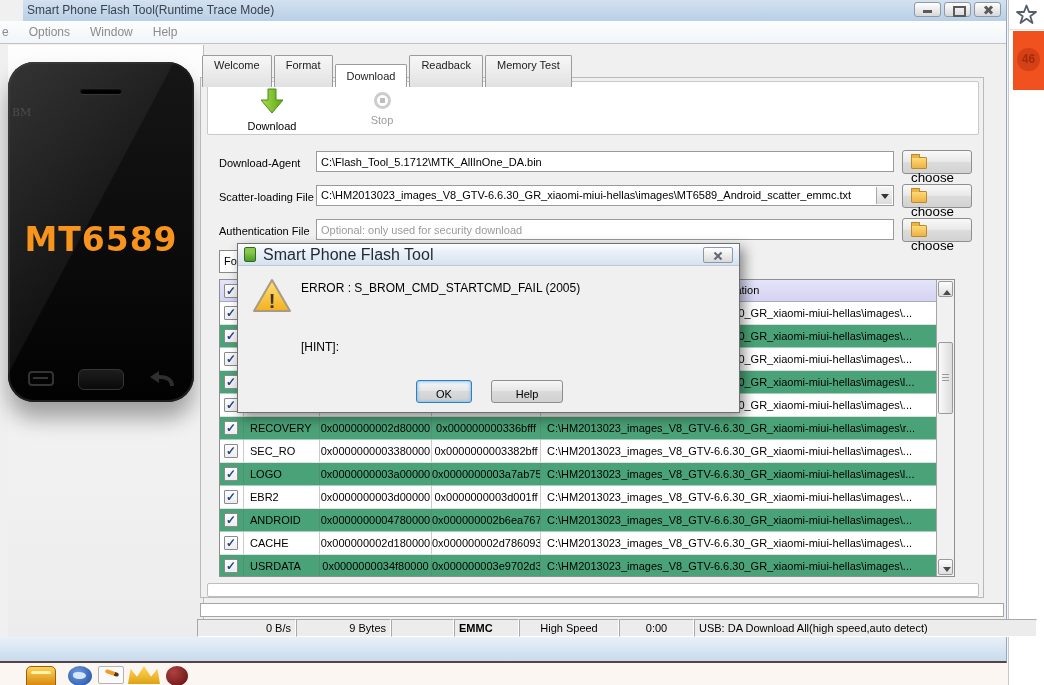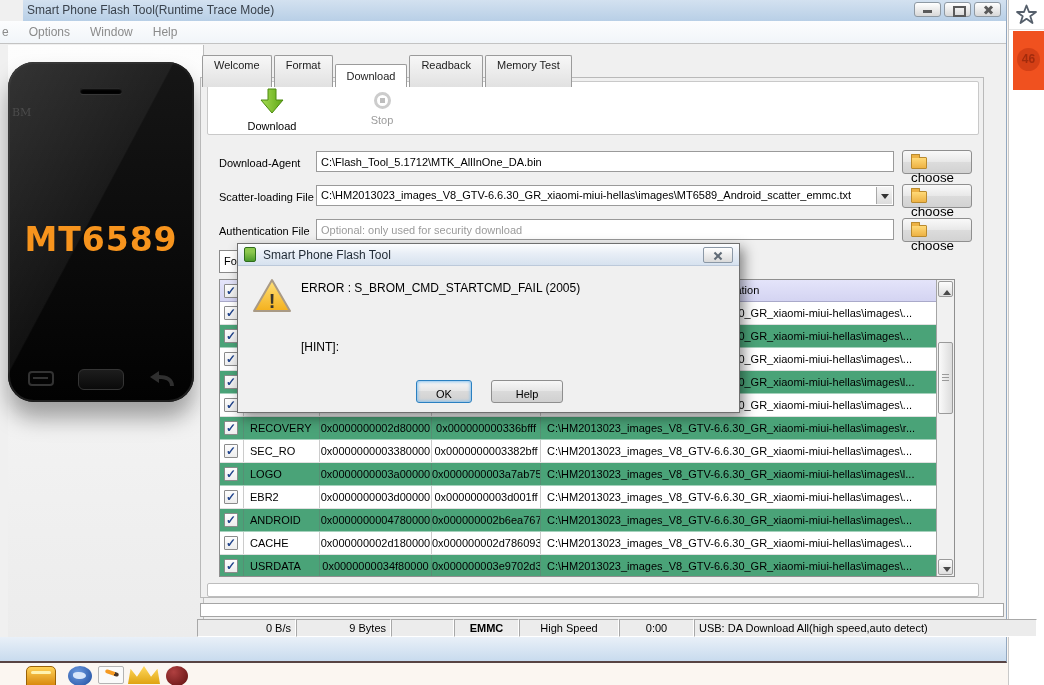--- a/index.html
+++ b/index.html
@@ -115,21 +115,21 @@
   .bottom-frame { position:absolute; left:0; top:637px; width:100%; height:24px;
                   background:linear-gradient(#e9f0f8,#c8dbee); }
 
   
   .dlg { position:absolute; left:237px; top:243px; width:503px; height:170px; background:#f0f0f0; z-index:40;
          border:1px solid #6f6f6f; box-shadow:4px 5px 12px rgba(0,0,0,.45); }
   .dlg-title { position:absolute; left:0; top:0; right:0; height:22px; display:flex; align-items:center; padding:0 6px;
                background:linear-gradient(#fdfeff,#e8eef6 45%,#d7e2ef); border-bottom:1px solid #bcc9da; }
   .dlg-icon { width:12px; height:15px; margin-right:7px; border:1px solid #2f6d1c; border-radius:2px;
               background:linear-gradient(#8cc84f 30%,#4a9a2c); }
-  .dlg-title-text { font-size:12px; color:#1f2933; }
+  .dlg-title-text { font-size:16px; color:#1f2933; }
   .dlg-close { margin-left:auto; width:30px; height:16px; background:linear-gradient(#ffffff,#dadada);
                border:1px solid #8b98a6; border-radius:2px; position:relative; }
   .dlg-close::before, .dlg-close::after { content:''; position:absolute; left:13px; top:3px; width:2px; height:10px; background:#5f6a75; }
   .dlg-close::before { transform:rotate(45deg);} .dlg-close::after { transform:rotate(-45deg);}
   .dlg-warn { position:absolute; left:13px; top:33px; }
   .dlg-error { position:absolute; left:63px; top:37px; font-size:12px; }
   .dlg-msg { position:absolute; left:63px; top:63px; width:408px; font-size:12px; line-height:16px; }
   .dlg-hint { position:absolute; left:63px; top:96px; font-size:12px; }
   .btn { position:absolute; top:136px; height:23px; border:1px solid #8e8e8e; border-radius:3px; text-align:center;
          padding-top:4px; font-size:11px; background:linear-gradient(#f7f7f7,#e5e5e5 49%,#dadada 50%,#d0d0d0); }
@@ -394,21 +394,21 @@
 
       <div class="page-progress"></div>
     </div>
 
     <div class="app-progress"></div>
 
     <div class="status">
         <div class="scell" style="width: 99px; text-align: right;">0 B/s</div>
         <div class="scell" style="width: 95px; text-align: right;">9 Bytes</div>
         <div class="scell" style="width: 63px; text-align: center;"></div>
-        <div class="scell" style="width: 65px; text-align: center; font-weight: bold;">EMMC</div>
+        <div class="scell" style="width: 65px; text-align: left; font-weight: bold;">EMMC</div>
         <div class="scell" style="width: 100px; text-align: center;">High Speed</div>
         <div class="scell" style="width: 75px; text-align: center;">0:00</div>
         <div class="scell" style="width: auto; flex: 1 1 0%; text-align: left;">USB: DA Download All(high speed,auto detect)</div>
       </div>
 
     <div class="bottom-frame"></div>
   </div>
 
   <div class="dlg">
     <div class="dlg-title">

